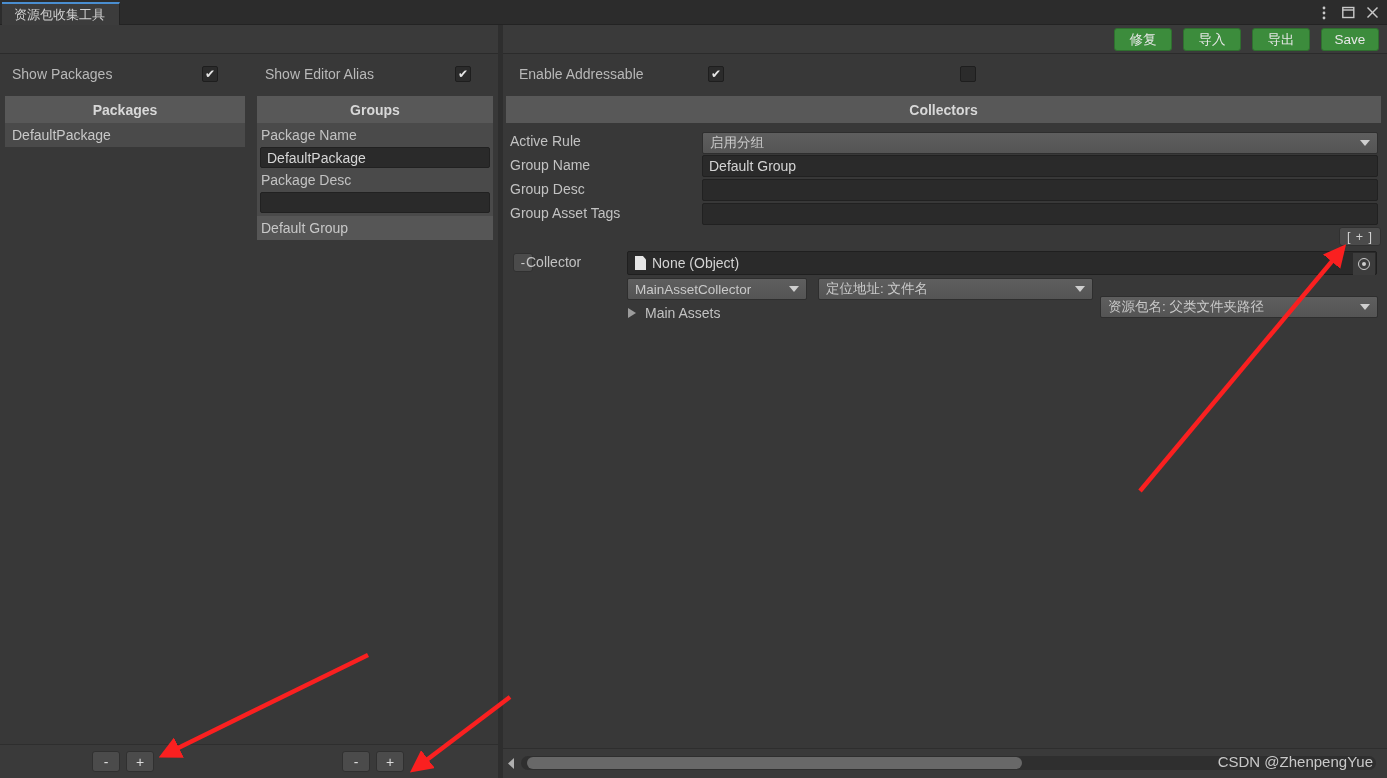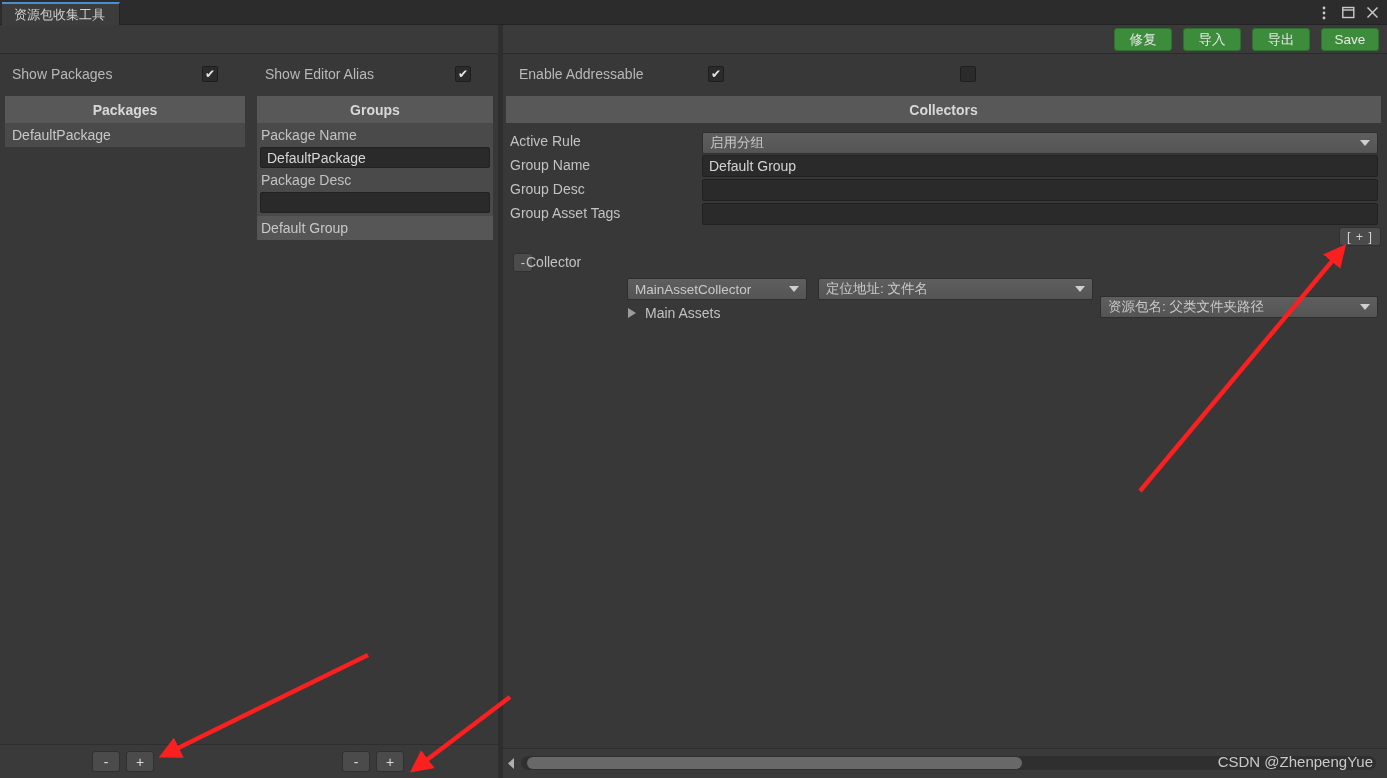--- a/index.html
+++ b/index.html
@@ -410,20 +410,29 @@
   <div class="crow" style="left:510px; top:205px; width:870px;">
     <span class="crow-label" style="width:190px;">Group Asset Tags</span>
   </div>
   <div class="darkfield" style="position:absolute; left:702px; top:203px; width:676px;"></div>
 
   <div class="plusbtn">[ + ]</div>
 
   <div class="minibtn" style="position:absolute; left:513px; top:253px;">-</div>
   <div style="position:absolute; left:526px; top:254px; color:#c2c2c2; font-size:14px;">Collector</div>
 
+  <div class="objfield" style="left:627px; top:251px; width:750px;">
+    <span class="doc-icon"></span>
+    <span>None (Object)</span>
+    <span class="picker">
+      <span class="picker-ring">
+        <span class="picker-dot"></span>
+      </span>
+    </span>
+  </div>
 
   <div class="dropdown" style="position:absolute; left:627px; top:278px; width:180px;">
     <span>MainAssetCollector</span>
     <span class="caret"></span>
   </div>
   <div class="dropdown" style="position:absolute; left:818px; top:278px; width:275px;">
     <span>定位地址: 文件名</span>
     <span class="caret"></span>
   </div>
   <div class="dropdown" style="position:absolute; left:1100px; top:296px; width:278px;">

